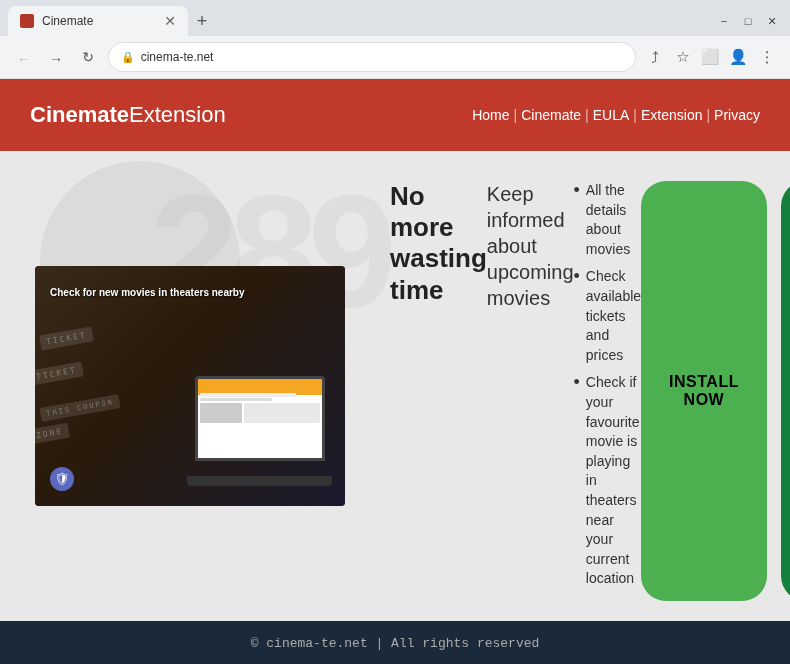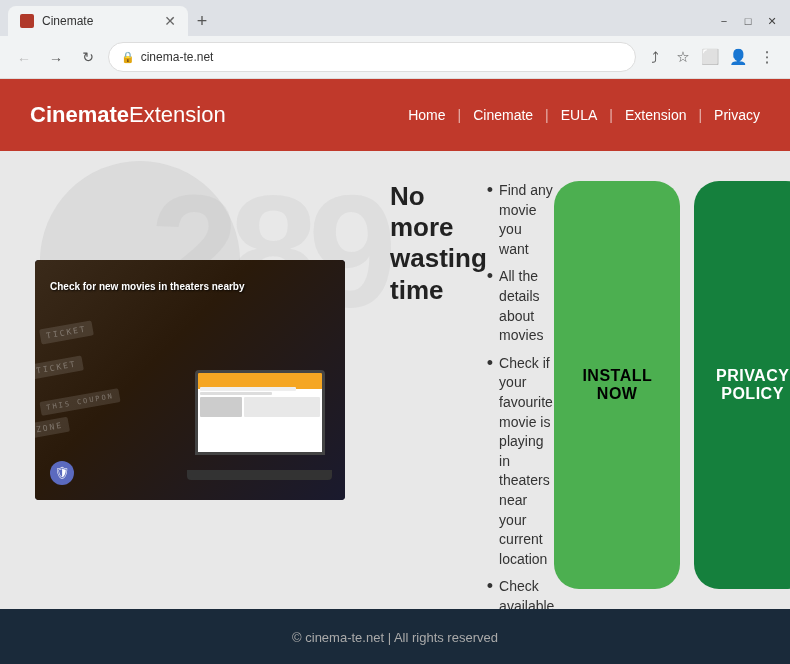--- a/index.html
+++ b/index.html
@@ -145,21 +145,21 @@
       font-weight: normal;
       color: white;
     }
     .site-logo span {
       font-weight: bold;
     }
     .nav-links {
       margin-left: auto;
       display: flex;
       align-items: center;
-      gap: 12px;
+      gap: 4px;
       color: white;
       font-size: 14px;
       padding-left: 26px;
     }
     .nav-sep { color: rgba(255,255,255,0.6); }
     .nav-link { color: white; text-decoration: none; cursor: pointer; }
 
     
     .main-content {
       flex: 1;
@@ -376,27 +376,28 @@
       padding: 14px 22px;
       font-size: 16px;
       font-weight: bold;
       cursor: pointer;
       letter-spacing: 0.5px;
     }
 
     
     .site-footer {
       background: #1a2a3a;
-      height: 56px;
+      height: 44px;
       display: flex;
       align-items: center;
       justify-content: center;
       color: #aaa;
       font-size: 13px;
       flex-shrink: 0;
+      font-family: Liberation Mono, monospace;
     }
   </style>
 </head>
 <body>
 
 <div class="browser-chrome">
   <div class="title-bar">
     <div class="tab">
       <span class="tab-icon"></span>
       <span>Cinemate</span>
@@ -478,32 +479,30 @@
         <div class="image-overlay-text">Check for new movies in theaters nearby</div>
 
         <div class="image-badge">
           <span class="shield-shape">🛡</span>
         </div>
       </div>
     </div>
 
     <div class="right-side">
       <h1 class="headline">No more wasting time</h1>
+      <p class="subheadline">Keep informed about upcoming movies</p>
       <ul class="bullet-list">
-        <li>
-            <span>Find any movie you want</span>
-          </li>
         <li>
             <span>All the details about movies</span>
           </li>
         <li>
-            <span>Check if your favourite movie is playing in theaters near your current location</span>
+            <span>Check available tickets and prices</span>
           </li>
         <li>
-            <span>Check available tickets and prices</span>
+            <span>Check if your favourite movie is playing in theaters near your current location</span>
           </li>
       </ul>
       <div class="cta-buttons">
         <button class="btn-install">INSTALL NOW</button>
         <button class="btn-privacy">PRIVACY POLICY</button>
       </div>
     </div>
   </div>
 
   <footer class="site-footer">

